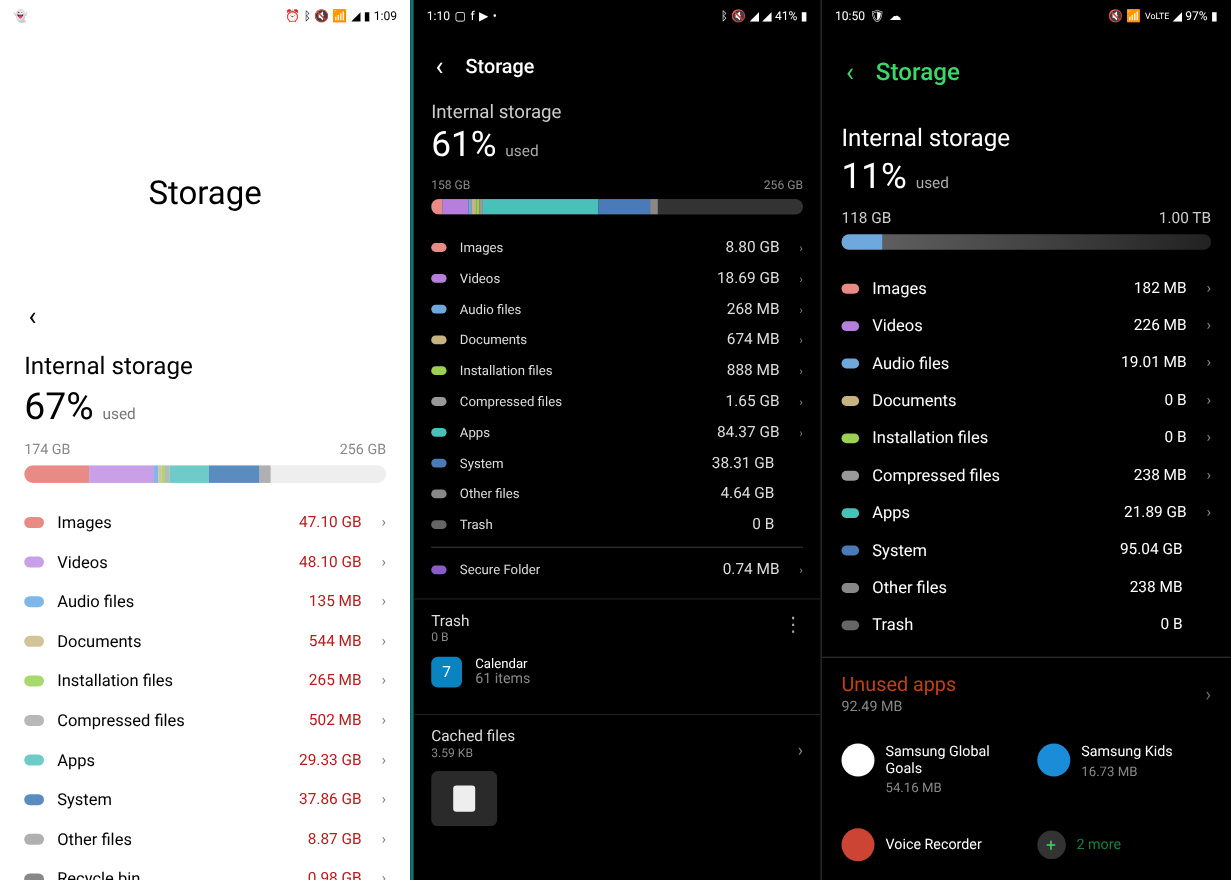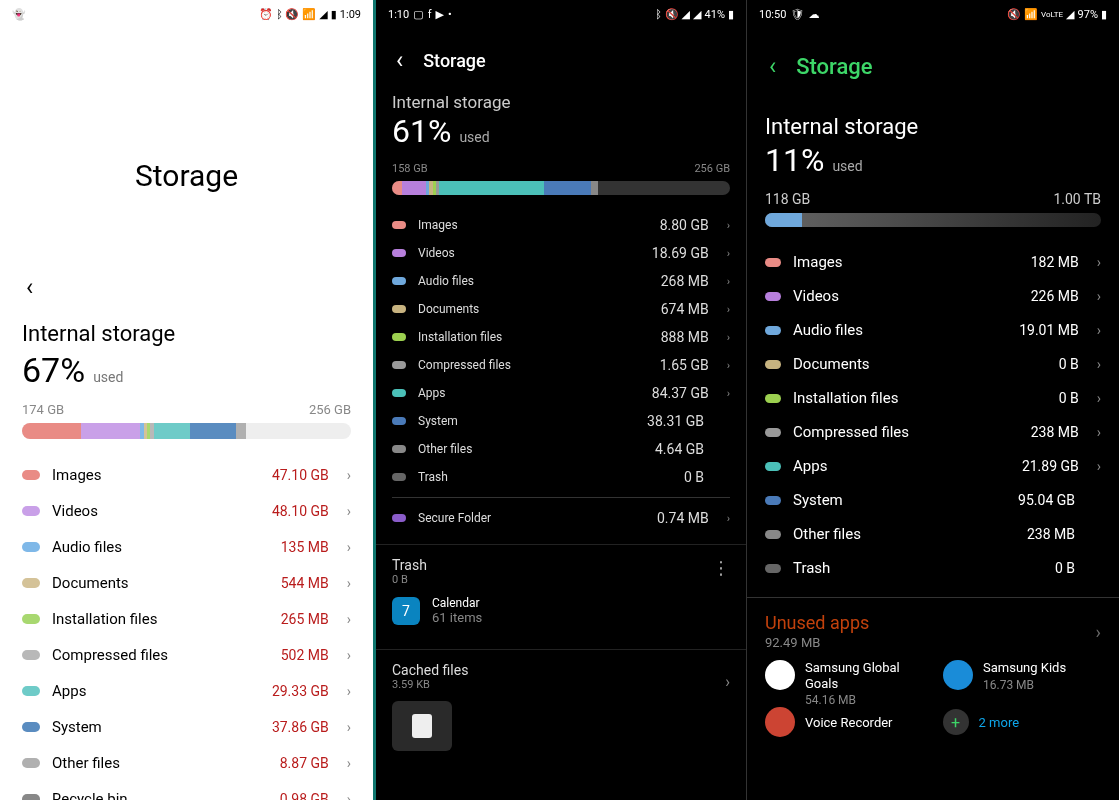--- a/index.html
+++ b/index.html
@@ -61,26 +61,26 @@
 .panel2 .chev{font-size:11px}
 .panel2 .section{padding:12px 16px;border-top:1px solid #222;margin-top:12px}
 .panel2 .sec-title{font-size:14px;color:#ddd}
 .panel2 .sec-sub{font-size:11px;color:#888}
 .panel2 .trash-item{display:flex;align-items:center;gap:12px;margin-top:10px}
 .panel2 .app-icon{width:28px;height:28px;background:#0a84c0;border-radius:6px;display:flex;align-items:center;justify-content:center;font-size:14px;color:#fff}
 .panel2 .cached-row{display:flex;justify-content:space-between;align-items:flex-end}
 .panel3 .section{padding:14px 18px;border-top:1px solid #333;margin-top:12px}
 .panel3 .sec-title{font-size:18px;color:#c2410c}
 .panel3 .sec-sub{font-size:13px;color:#888;margin-top:2px}
-.panel3 .app-grid{display:flex;gap:20px;margin-top:10px}
+.panel3 .app-grid{display:flex;gap:20px;margin-top:26px}
 .panel3 .app-item{display:flex;gap:10px;align-items:flex-start;flex:1}
 .panel3 .app-icon{width:30px;height:30px;border-radius:15px;flex-shrink:0}
 .panel3 .app-name{font-size:13px;color:#fff;line-height:1.2}
 .panel3 .app-size{font-size:12px;color:#888;margin-top:2px}
-.more-row{display:flex;align-items:center;gap:10px;margin-top:0}
+.more-row{display:flex;align-items:center;gap:10px;margin-top:30px}
 .plus-icon{width:26px;height:26px;background:#333;border-radius:13px;display:flex;align-items:center;justify-content:center;color:#3dd668;font-size:16px}
 .panel2 .secure-divider{height:1px;background:#333;margin:6px 16px}
 .dots-menu{font-size:18px;color:#aaa}
 .cached-box{width:60px;height:50px;background:#2a2a2a;border-radius:6px;margin:10px 16px 0;display:flex;align-items:center;justify-content:center}
 </style>
 </head>
 <body>
 
 <div class="panel panel1">
   <div class="status-bar">
@@ -446,16 +446,16 @@
           <div>
             <div class="app-name">Samsung Kids</div>
             <div class="app-size">16.73 MB</div>
           </div>
         </div>
       </div>
     <div class="more-row">
       <div style="width:30px;height:30px;background:#c43;border-radius:15px"></div>
       <span style="font-size:13px">Voice Recorder</span>
       <div class="plus-icon" style="margin-left:40px">+</div>
-      <span style="font-size:13px;color:#0ea5e9">2 more</span>
+      <span style="font-size:13px;color:#15803d">2 more</span>
     </div>
   </div>
 </div>
 
 </body></html>

